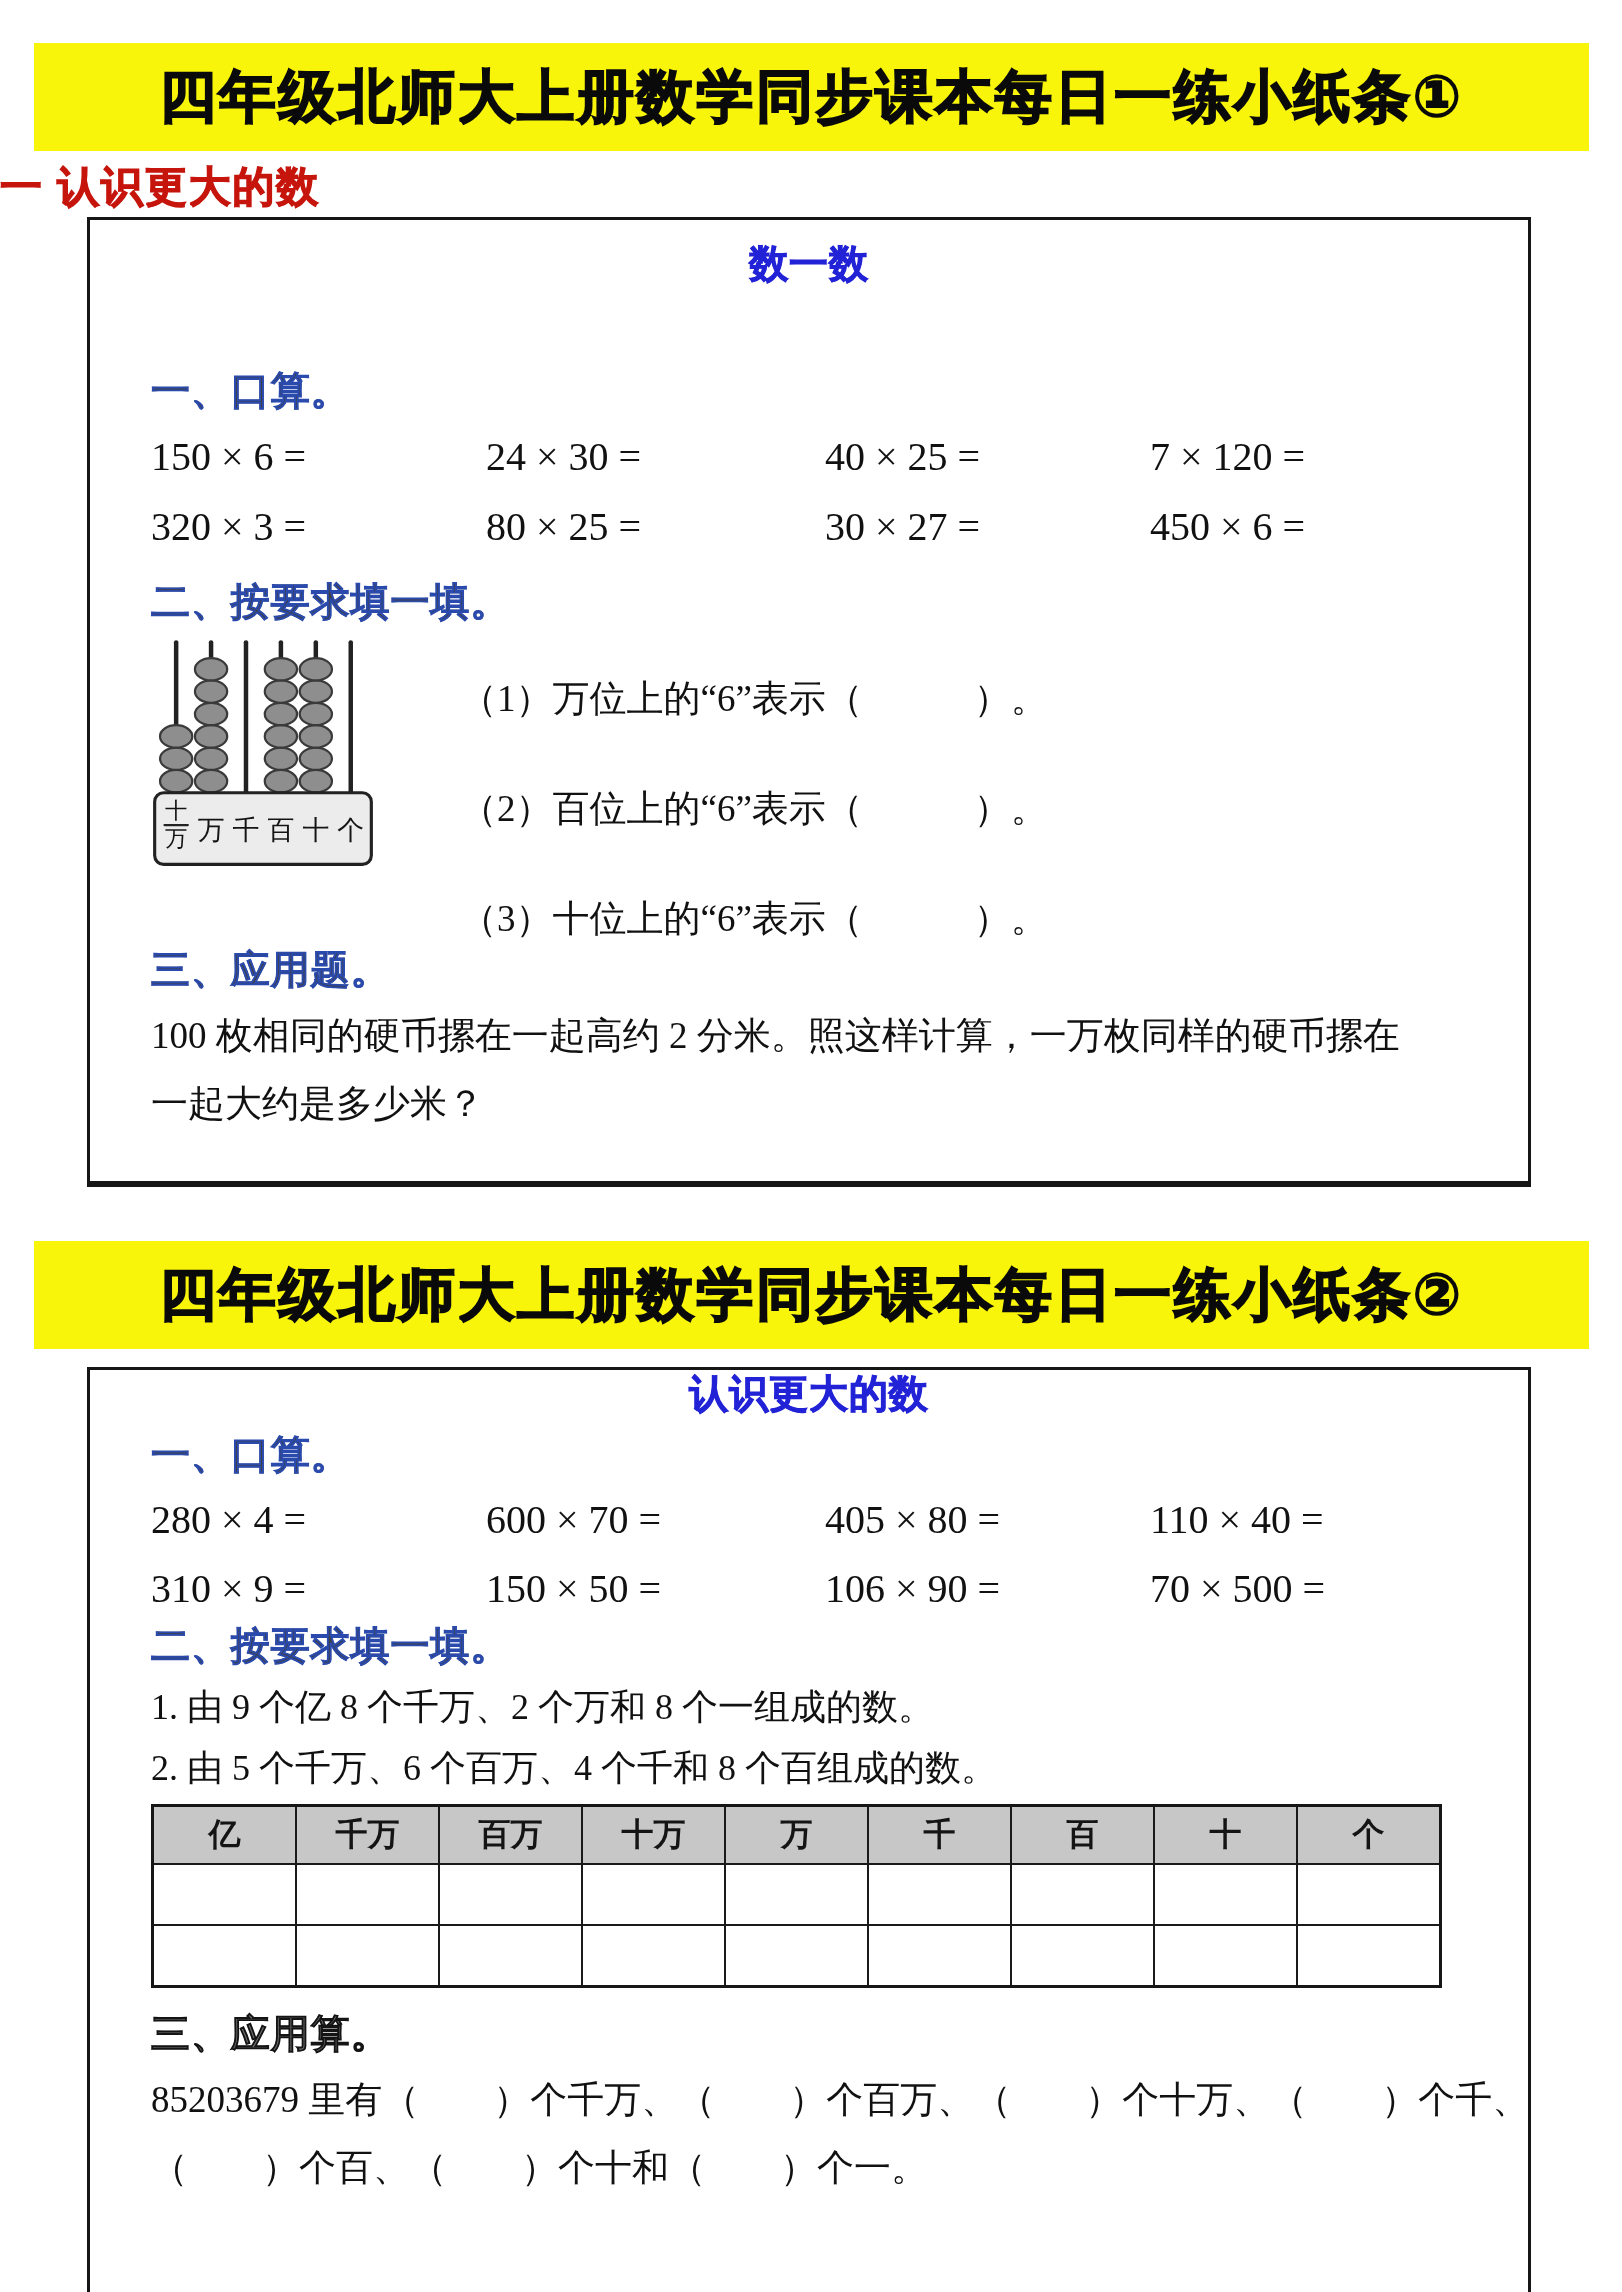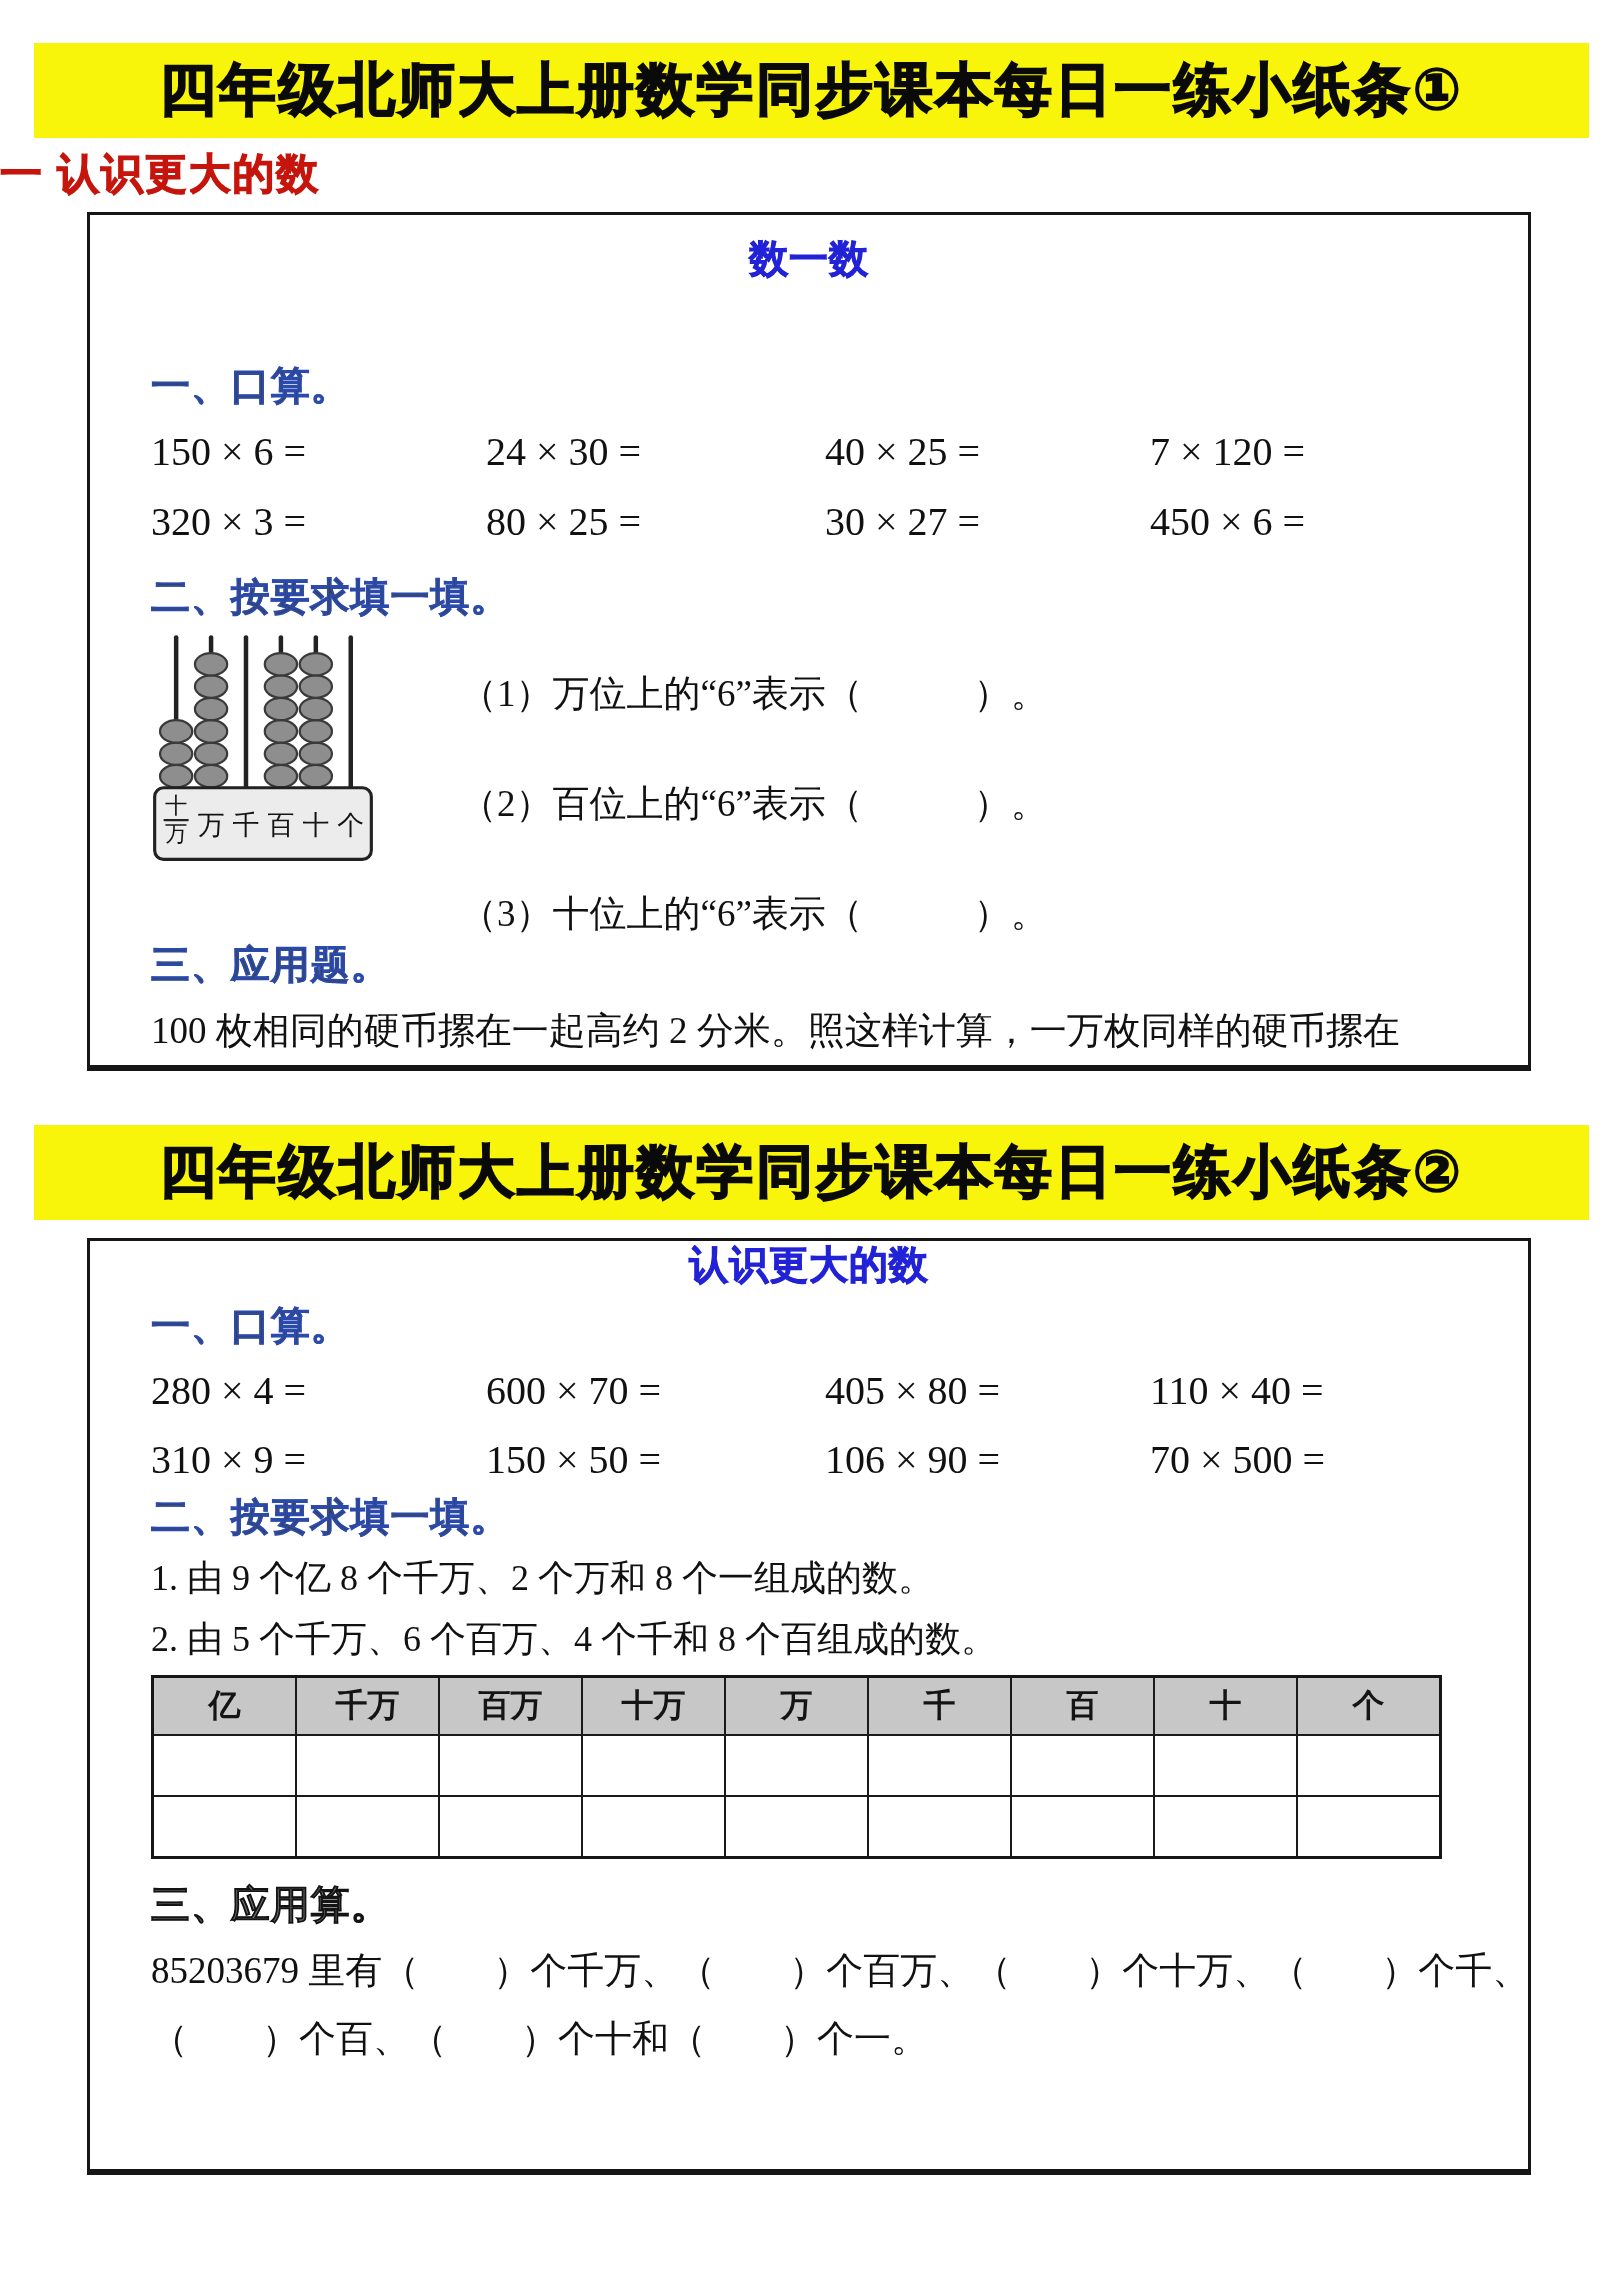--- a/index.html
+++ b/index.html
@@ -6,21 +6,21 @@
   body{
     width:1623px;height:2293px;
     background:#ffffff;
     font-family:"Liberation Serif","DejaVu Serif",serif;
     color:#111;
     position:relative;
     overflow:hidden;
   }
   .banner{
     margin:0 34px;
-    height:95px;
+    height:108px;
     background:#f8f50a;
     display:flex;align-items:center;justify-content:center;
     font-family:"Liberation Sans","DejaVu Sans",sans-serif;
     font-weight:900;
     font-size:57px;
     letter-spacing:2.7px;
     color:#0a0a0a;
     -webkit-text-stroke:1.8px #0a0a0a;
     white-space:nowrap;
   }
@@ -38,21 +38,21 @@
   }
   .box{
     margin-left:87px;
     width:1444px;
     box-sizing:border-box;
     border:3.6px solid #161616;
     border-bottom-width:6.3px;
     background:#fff;
     overflow:hidden;
   }
-  .box1{margin-top:11px;height:859px;padding-top:19.7px;}
+  .box1{margin-top:3px;height:970px;padding-top:19.7px;}
   .box2{margin-top:18px;height:937px;padding-top:0;}
   .box-title{
     text-align:center;
     font-family:"Liberation Sans","DejaVu Sans",sans-serif;
     font-weight:bold;
     font-size:39px;line-height:48px;
     color:#2222d6;
     -webkit-text-stroke:0.9px #2222d6;
     letter-spacing:0.9px;
   }

